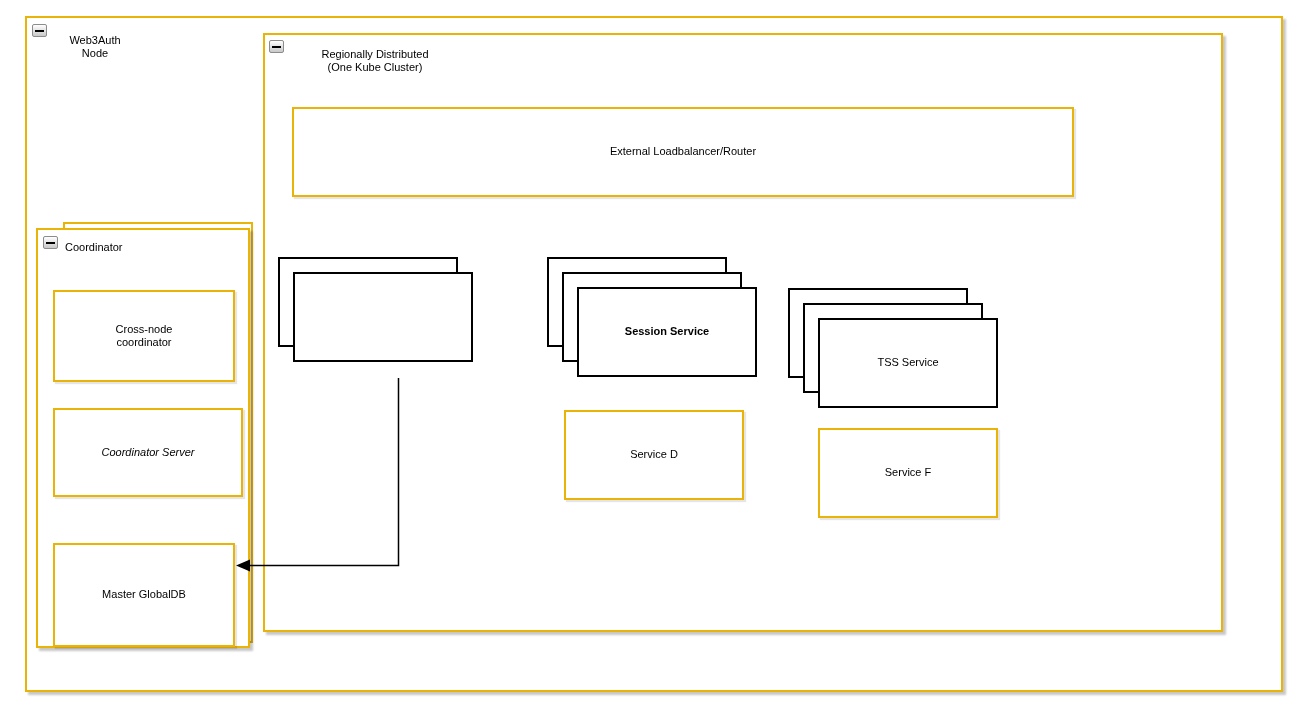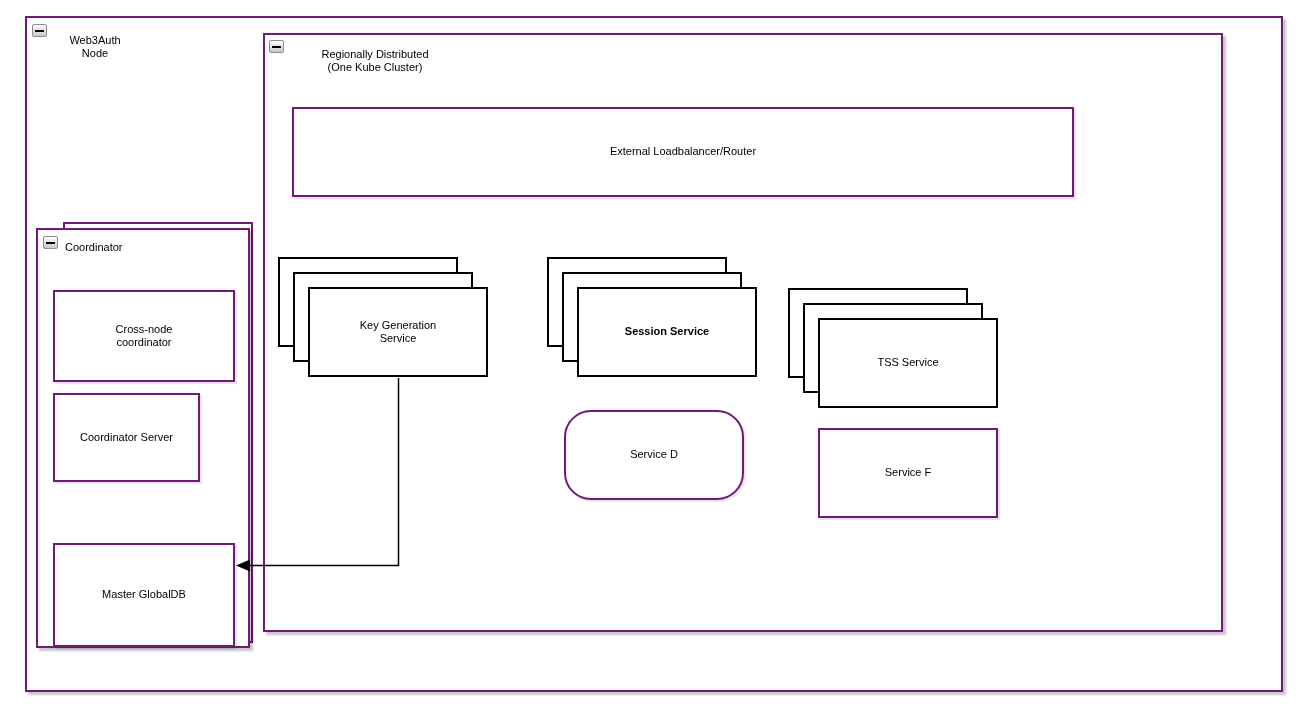--- a/index.html
+++ b/index.html
@@ -13,21 +13,21 @@
     height: 708px;
     background: #ffffff;
     font-family: "Liberation Sans", "DejaVu Sans", sans-serif;
     font-size: 11px;
     color: #000000;
     overflow: hidden;
   }
   .shape {
     position: absolute;
     background: #ffffff;
-    border: 2px solid #701a75;
+    border: 2px solid #eab308;
     box-sizing: border-box;
   }
   .container-shadow {
     box-shadow: 3px 3px 2px rgba(0,0,0,0.22);
   }
   .box-shadow {
     box-shadow: 2px 2px 1px rgba(0,0,0,0.10);
   }
   .node-box {
     display: flex;
@@ -96,61 +96,57 @@
   <div class="container-title" style="left:300px; top:48px; width:150px; text-align:center;">Regionally Distributed
 (One Kube Cluster)</div>
 
   <div class="shape node-box box-shadow" style="left:292px; top:107px; width:782px; height:90px;">
     <span class="node-label">External Loadbalancer/Router</span>
   </div>
 
   <div style="position:absolute; left:278px; top:257px; width:211px; height:121px;">
     <div class="stack-layer" style="left:0; top:0;"></div>
     <div class="stack-layer" style="left:15px; top:15px;"></div>
-    <div class="stack-layer node-box" style="left:30px; top:30px;">
-      <span class="node-label">Key Generation
-Service</span>
-    </div>
   </div>
 
   <div style="position:absolute; left:547px; top:257px; width:211px; height:121px;font-weight:bold;">
     <div class="stack-layer" style="left:0; top:0;"></div>
     <div class="stack-layer" style="left:15px; top:15px;"></div>
     <div class="stack-layer node-box" style="left:30px; top:30px;">
       <span class="node-label">Session Service</span>
     </div>
   </div>
 
   <div style="position:absolute; left:788px; top:272px; width:211px; height:121px;margin-top:16px;">
     <div class="stack-layer" style="left:0; top:0;"></div>
     <div class="stack-layer" style="left:15px; top:15px;"></div>
     <div class="stack-layer node-box" style="left:30px; top:30px;">
       <span class="node-label">TSS Service</span>
     </div>
   </div>
 
-  <div class="shape node-box box-shadow" style="left:564px; top:410px; width:180px; height:90px;border-radius:27px;">
+  <div class="shape node-box box-shadow" style="left:564px; top:410px; width:180px; height:90px;">
     <span class="node-label">Service D</span>
   </div>
   <div class="shape node-box box-shadow" style="left:818px; top:410px; width:180px; height:90px;margin-top:18px;">
     <span class="node-label">Service F</span>
   </div>
 
   <div class="shape" style="left:63px; top:222px; width:190px; height:421px;"></div>
   <div class="shape container-shadow" style="left:36px; top:228px; width:214px; height:420px;"></div>
   <div class="collapse-btn" style="left:43px; top:236px;">
     <div class="minus-bar"></div>
   </div>
   <div class="container-title" style="left:65px; top:241px;">Coordinator</div>
 
   <div class="shape node-box box-shadow" style="left:53px; top:290px; width:182px; height:92px;">
     <span class="node-label">Cross-node
 coordinator</span>
   </div>
-  <div class="shape node-box box-shadow" style="left:53px; top:393px; width:147px; height:89px;">
+  <div class="shape node-box box-shadow" style="left:53px; top:408px; width:190px; height:89px;font-style:italic;">
     <span class="node-label">Coordinator Server</span>
   </div>
   <div class="shape node-box box-shadow" style="left:53px; top:543px; width:182px; height:104px;">
     <span class="node-label">Master GlobalDB</span>
   </div>
 
   <svg class="overlay" width="1302" height="708" viewBox="0 0 1302 708">
     <path d="M398.5,378 L398.5,565.5 L249,565.5" fill="none" stroke="#000000" stroke-width="1.5"></path>
     <path d="M236,565.5 L250,559.5 L250,571.5 Z" fill="#000000" stroke="none"></path>
   </svg>

